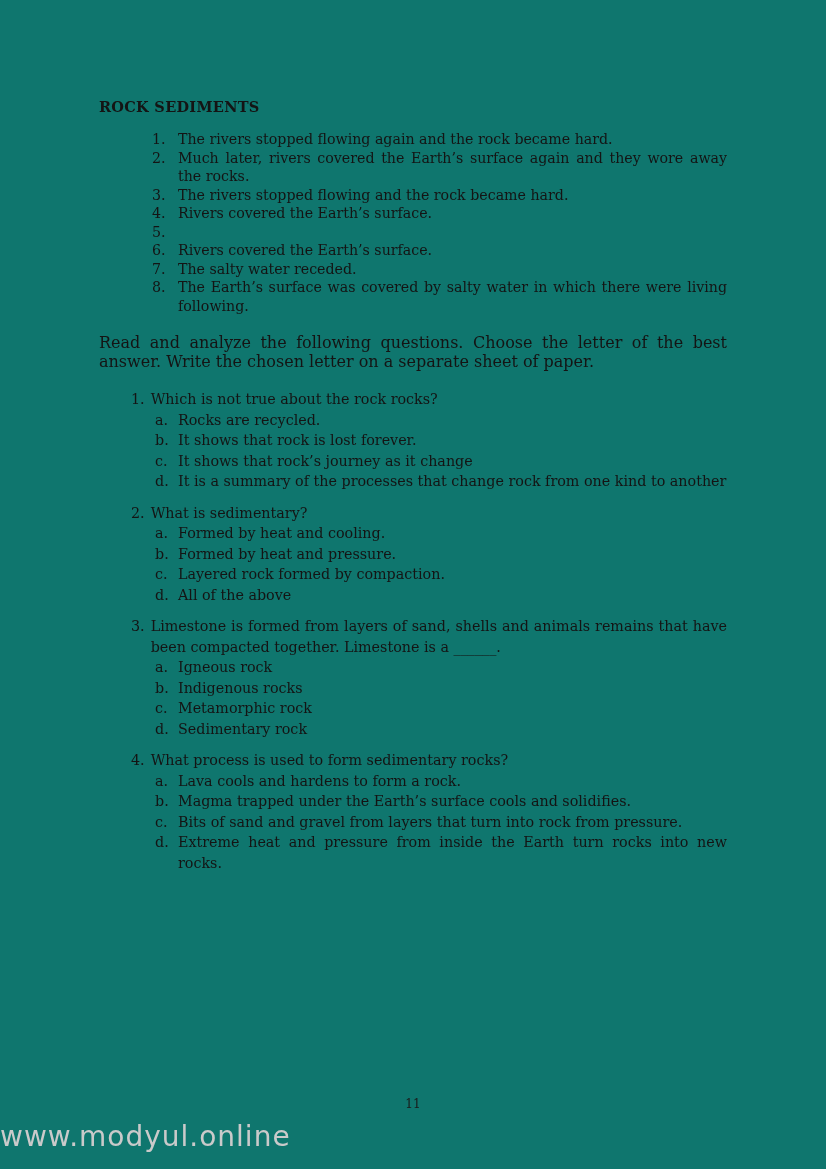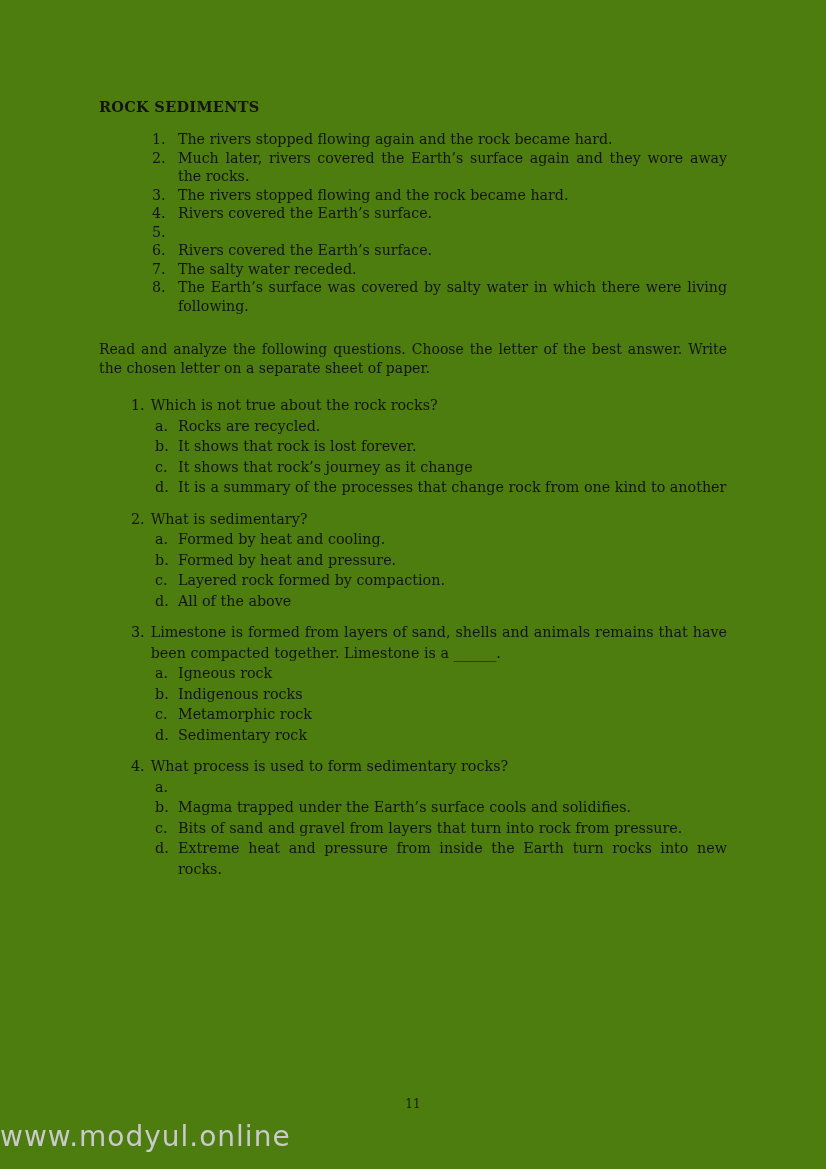--- a/index.html
+++ b/index.html
@@ -1,19 +1,19 @@
 <!DOCTYPE html>
 <html><head>
 <meta charset="utf-8">
 <style>
   html,body { margin:0; padding:0; background:#ffffff; }
   .page {
     position:relative;
     width:826px; height:1169px;
-    background:#4d7c0f;
+    background:#0f766e;
     color:#141414;
     font-family:"DejaVu Serif", serif;
     overflow:hidden;
   }
   .content {
     position:absolute;
     left:99px; top:99px;
     width:628px;
   }
   .doc-heading {
@@ -44,22 +44,22 @@
   .assess-title {
     font-size:28px;
     font-weight:bold;
     font-style:italic;
     letter-spacing:0.5px;
     margin-left:22px;
     margin-top:-8px;
   }
 
   .instructions {
-    margin:25px 0 0 0;
-    font-size:14px;
+    margin:19px 0 0 0;
+    font-size:16px;
     line-height:18.6px;
     text-align:justify;
   }
 
   
   .questions { margin-top:18px; }
   .question { margin-bottom:11px; }
   .q-stem-row {
     display:flex;
     padding-left:32px;
@@ -213,20 +213,21 @@
         </div>
       </div>
 
       <div class="question">
         <div class="q-stem-row">
           <span class="q-num">4.</span>
           <span class="q-stem">What process is used to form sedimentary rocks?</span>
         </div>
         <div class="opt-row">
           <span class="opt-letter">a.</span>
+          <span class="opt-text">Lava cools and hardens to form a rock.</span>
         </div>
         <div class="opt-row">
           <span class="opt-letter">b.</span>
           <span class="opt-text">Magma trapped under the Earth’s surface cools and solidifies.</span>
         </div>
         <div class="opt-row">
           <span class="opt-letter">c.</span>
           <span class="opt-text">Bits of sand and gravel from layers that turn into rock from pressure.</span>
         </div>
         <div class="opt-row">

